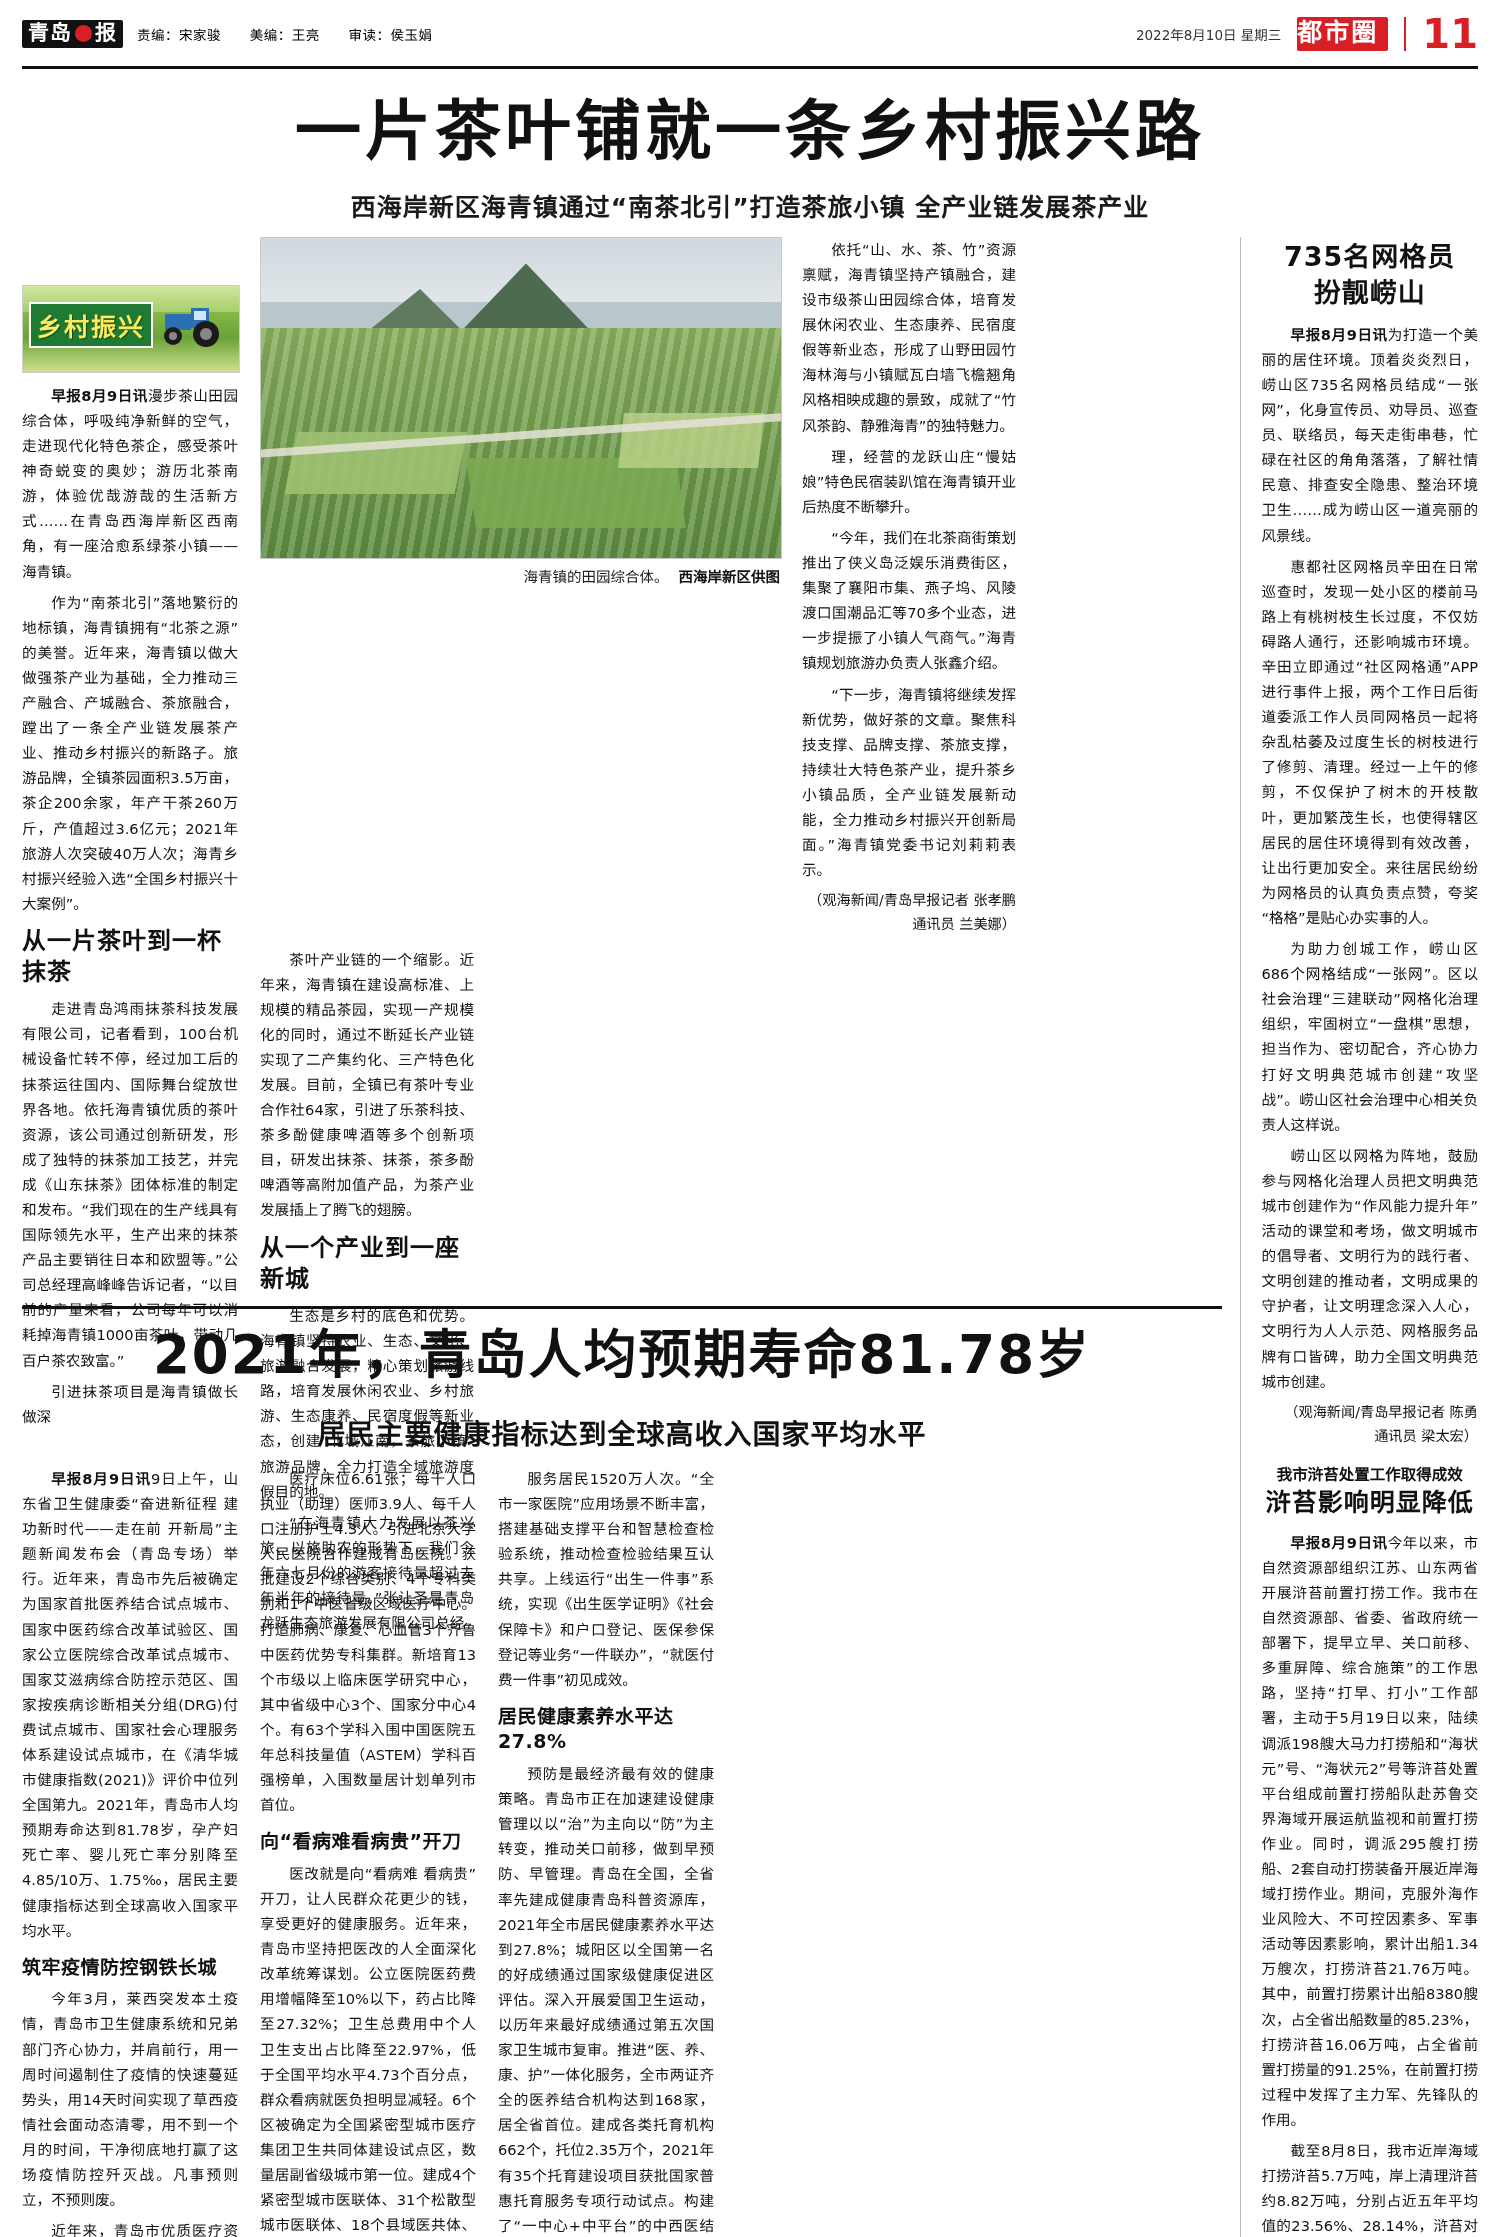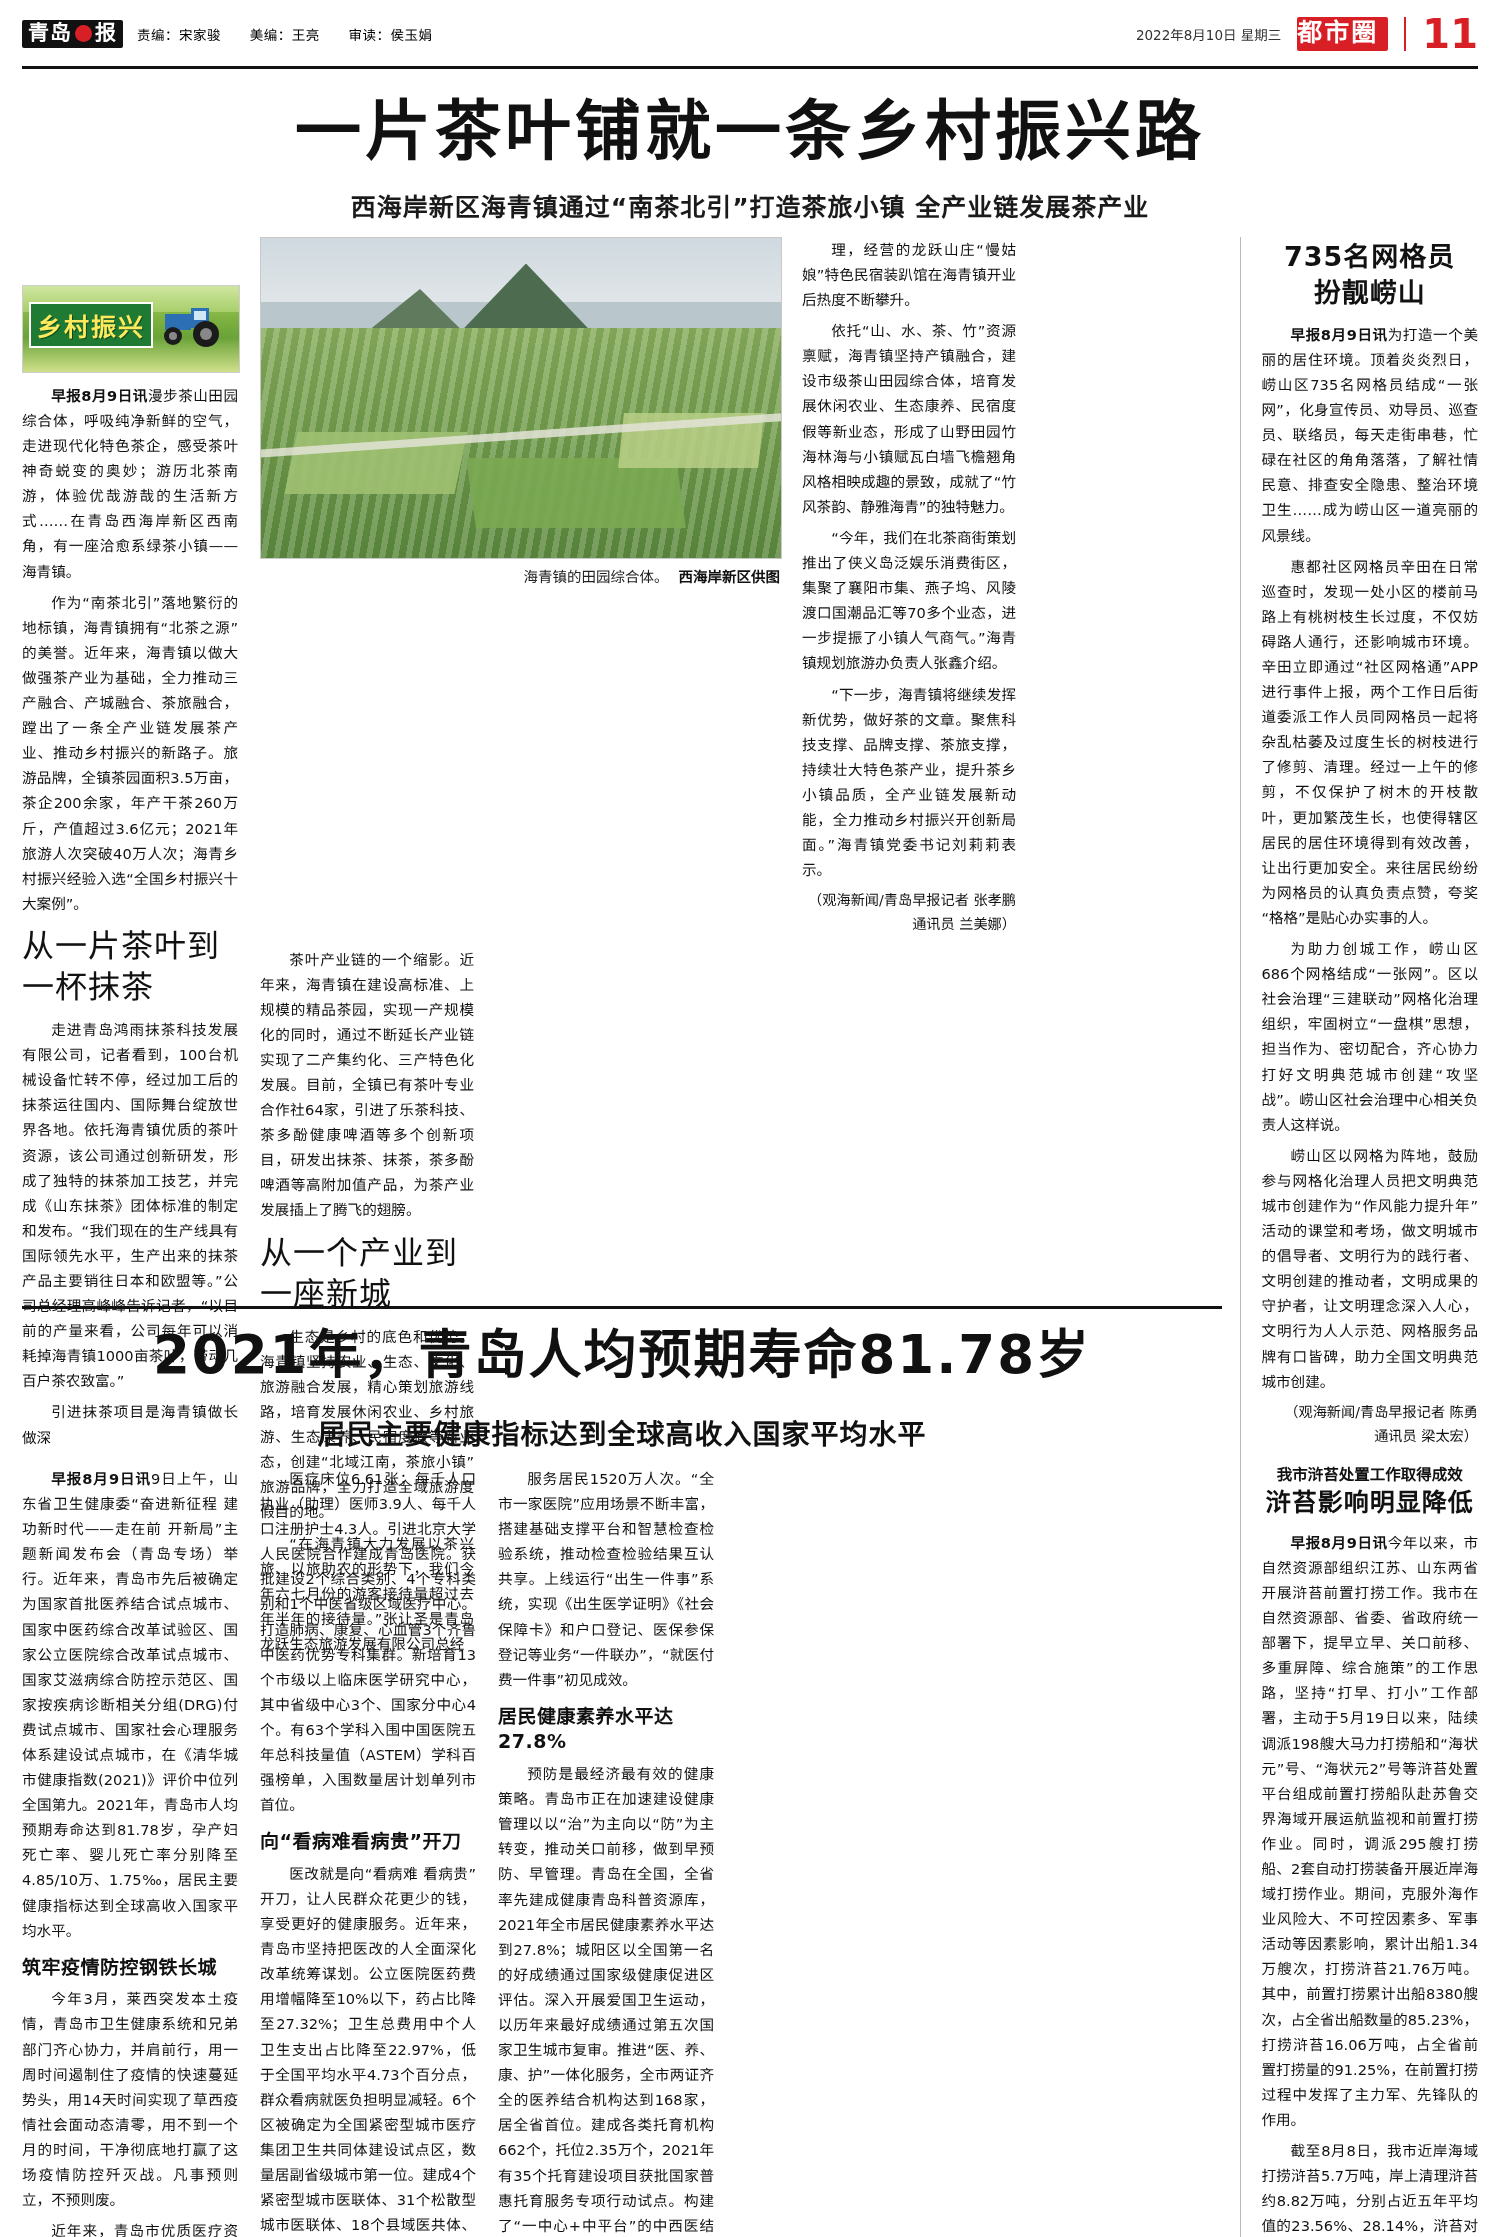--- a/index.html
+++ b/index.html
@@ -104,21 +104,21 @@
     font-size:14.5px;margin-top:6px;
   }
   .photo-cap .cap-text{color:#222;}
   .photo-cap .cap-credit{font-weight:bold;}
 
   
   .txt{font-size:14.6px;line-height:1.72;text-align:justify;color:#111;}
   .txt p{margin:0 0 6px 0;text-indent:2em;}
   .lead{font-weight:bold;}
   .sub-h{
-    font-size:32px;font-weight:normal;margin:10px 0 8px 0;letter-spacing:1px;line-height:1.3;
+    font-size:24px;font-weight:bold;margin:10px 0 8px 0;letter-spacing:1px;line-height:1.3;
   }
   .sub-h-sm{
     font-size:19px;font-weight:bold;margin:12px 0 6px 0;letter-spacing:.5px;line-height:1.35;
   }
   .byline{text-align:right;font-size:14.2px;line-height:1.7;margin-top:6px;}
   .mini-cols{display:flex;gap:20px;}
   .mini-col{width:214px;}
 
   .rhead-center{
     text-align:center;font-size:27px;font-weight:bold;line-height:1.35;letter-spacing:1px;margin:2px 0 10px 0;
@@ -212,22 +212,22 @@
             <div class="road"></div>
           </div>
           <div class="photo-cap">
             <span class="cap-text">海青镇的田园综合体。</span>
             <span class="cap-credit">西海岸新区供图</span>
           </div>
         </div>
 
         <div class="mini-col">
           <div class="txt">
+            <p>依托“山、水、茶、竹”资源禀赋，海青镇坚持产镇融合，建设市级茶山田园综合体，培育发展休闲农业、生态康养、民宿度假等新业态，形成了山野田园竹海林海与小镇赋瓦白墙飞檐翘角风格相映成趣的景致，成就了“竹风茶韵、静雅海青”的独特魅力。</p>
             <p>理，经营的龙跃山庄“慢姑娘”特色民宿装趴馆在海青镇开业后热度不断攀升。</p>
-            <p>依托“山、水、茶、竹”资源禀赋，海青镇坚持产镇融合，建设市级茶山田园综合体，培育发展休闲农业、生态康养、民宿度假等新业态，形成了山野田园竹海林海与小镇赋瓦白墙飞檐翘角风格相映成趣的景致，成就了“竹风茶韵、静雅海青”的独特魅力。</p>
             <p>“今年，我们在北茶商街策划推出了侠义岛泛娱乐消费街区，集聚了襄阳市集、燕子坞、风陵渡口国潮品汇等70多个业态，进一步提振了小镇人气商气。”海青镇规划旅游办负责人张鑫介绍。</p>
             <p>“下一步，海青镇将继续发挥新优势，做好茶的文章。聚焦科技支撑、品牌支撑、茶旅支撑，持续壮大特色茶产业，提升茶乡小镇品质，全产业链发展新动能，全力推动乡村振兴开创新局面。”海青镇党委书记刘莉莉表示。</p>
           </div>
           <div class="byline">
             <div>（观海新闻/青岛早报记者  张孝鹏</div>
             <div>通讯员  兰美娜）</div>
           </div>
         </div>
       </div>
 

